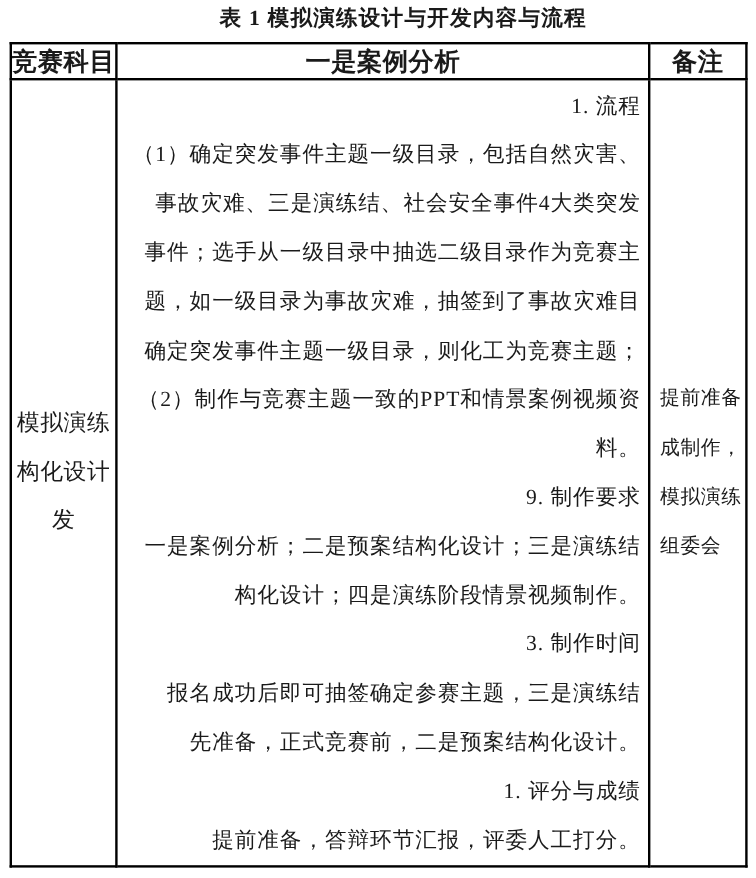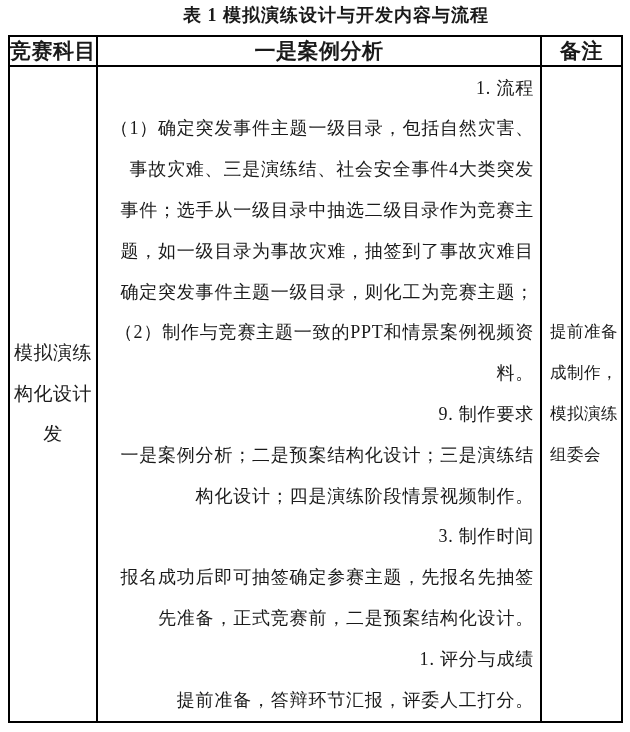--- a/index.html
+++ b/index.html
@@ -111,21 +111,21 @@
         <div class="cln">事故灾难、三是演练结、社会安全事件4大类突发</div>
         <div class="cln">事件；选手从一级目录中抽选二级目录作为竞赛主</div>
         <div class="cln">题，如一级目录为事故灾难，抽签到了事故灾难目</div>
         <div class="cln">确定突发事件主题一级目录，则化工为竞赛主题；</div>
         <div class="cln">（2）制作与竞赛主题一致的PPT和情景案例视频资</div>
         <div class="cln">料。</div>
         <div class="cln">9. 制作要求</div>
         <div class="cln">一是案例分析；二是预案结构化设计；三是演练结</div>
         <div class="cln">构化设计；四是演练阶段情景视频制作。</div>
         <div class="cln">3. 制作时间</div>
-        <div class="cln">报名成功后即可抽签确定参赛主题，先报名先抽签</div>
+        <div class="cln">报名成功后即可抽签确定参赛主题，三是演练结</div>
         <div class="cln">先准备，正式竞赛前，二是预案结构化设计。</div>
         <div class="cln">1. 评分与成绩</div>
         <div class="cln">提前准备，答辩环节汇报，评委人工打分。</div>
       </div>
     </td>
     <td class="body-cell">
       <div>
         <div class="rln">提前准备</div>
         <div class="rln">成制作，</div>
         <div class="rln">模拟演练</div>

